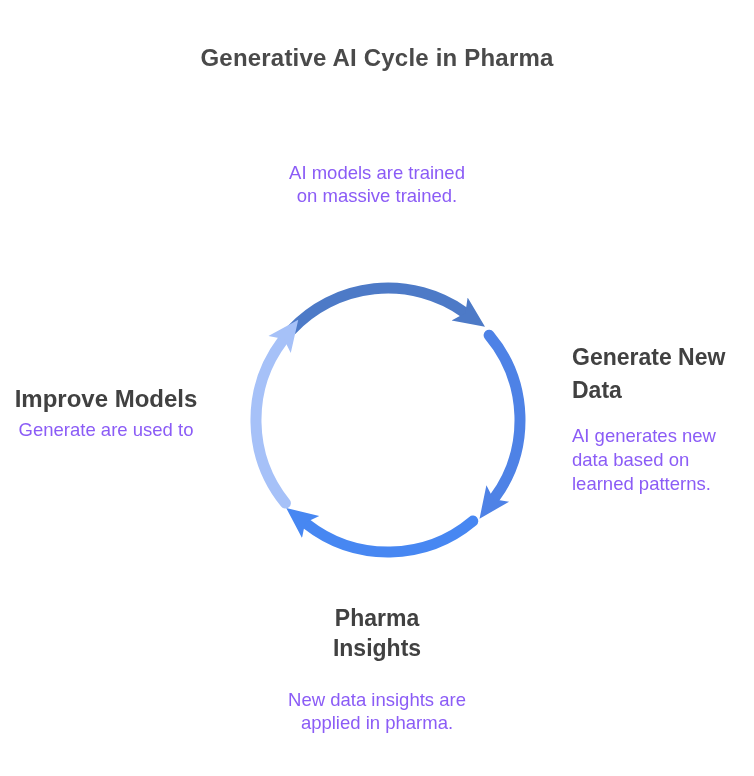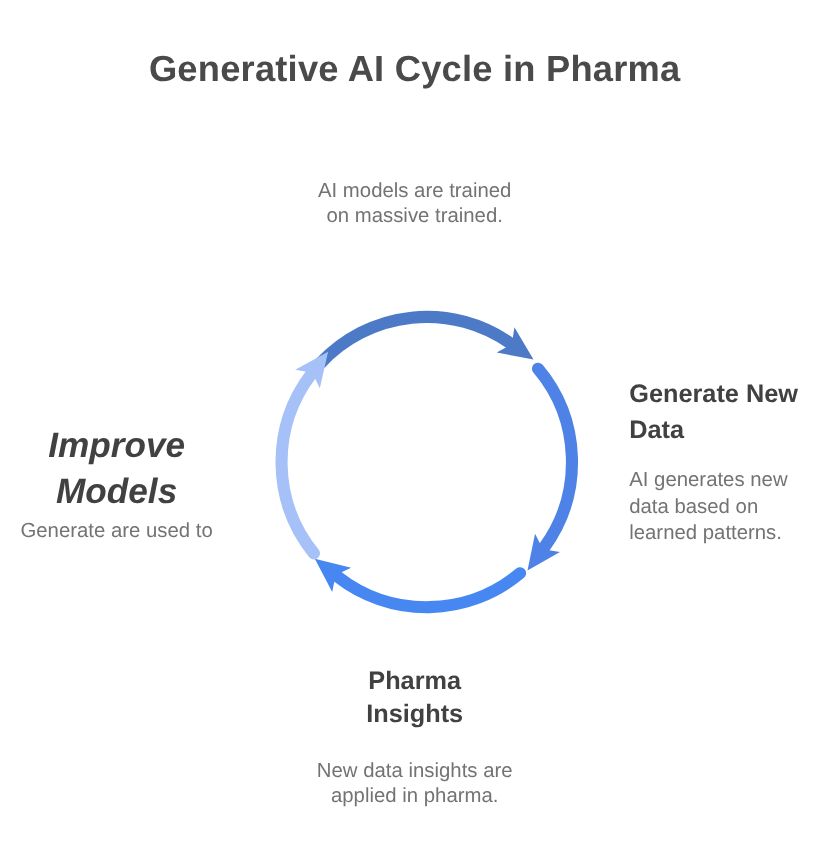--- a/index.html
+++ b/index.html
@@ -5,38 +5,38 @@
   html,body{margin:0;padding:0;}
   body{
     width:754px;height:776px;position:relative;overflow:hidden;
     background:#ffffff;
     font-family:"Liberation Sans", sans-serif;
     -webkit-font-smoothing:antialiased;
   }
   .abs{position:absolute;}
   .page-title{
     top:44px;left:0;right:0;text-align:center;
-    font-size:33px;font-weight:bold;color:#4a4a4a;letter-spacing:.2px;
+    font-size:24px;font-weight:bold;color:#4a4a4a;letter-spacing:.2px;
   }
   .stage-heading{
     font-size:23px;font-weight:bold;color:#414141;line-height:1.32;
   }
   .stage-desc{
-    font-size:18.5px;color:#737373;line-height:1.26;
+    font-size:18.5px;color:#8b5cf6;line-height:1.26;
   }
   
   .train-block{top:133px;left:0;right:0;text-align:center;}
   .train-block .stage-desc{margin-top:28px;}
   
   .generate-block{top:341px;left:572px;width:185px;text-align:left;}
   .generate-block .stage-heading{line-height:1.45;}
   .generate-block .stage-desc{margin-top:16px;line-height:1.3;}
   
   .improve-block{top:383px;left:0;width:212px;text-align:center;}
-  .improve-block .stage-heading{font-size:32px;font-style:italic;}
+  .improve-block .stage-heading{font-size:24px;}
   .improve-block .stage-desc{margin-top:3px;}
   
   .apply-block{top:604px;left:0;right:0;text-align:center;}
   .apply-block .stage-heading{line-height:1.3;}
   .apply-block .stage-desc{margin-top:24px;}
   
   .cycle-svg{top:262px;left:230px;}
   .cycle-svg path{fill:none;stroke-width:11;stroke-linecap:round;}
 </style>
 </head>

